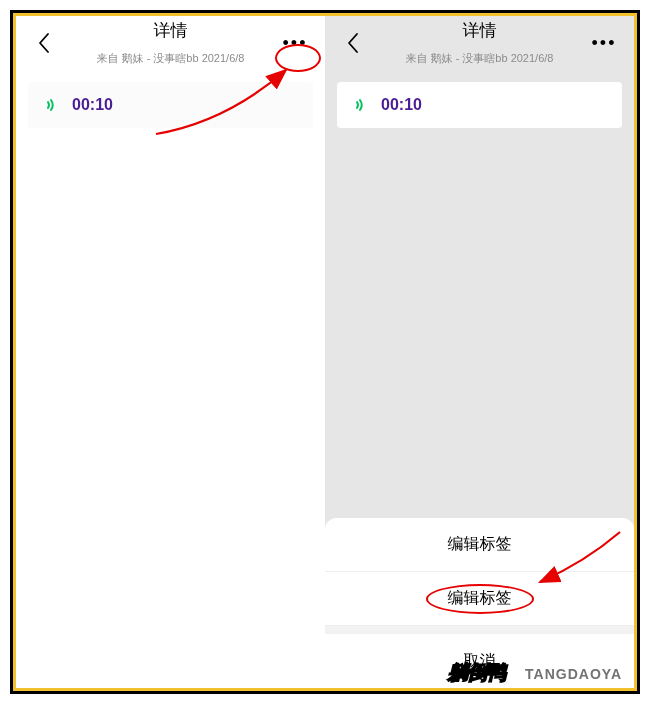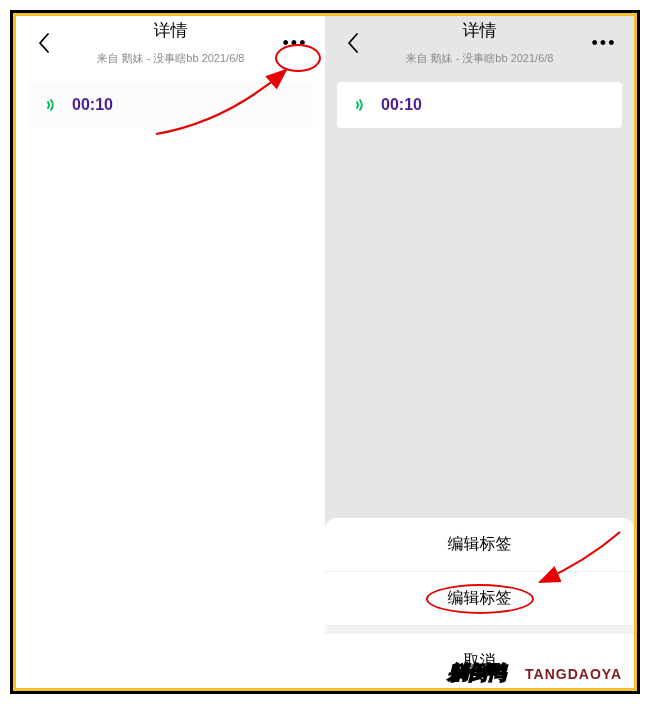--- a/index.html
+++ b/index.html
@@ -201,21 +201,21 @@
     font-size: 20px;
     font-weight: 900;
     font-style: italic;
     color: #f2c02c;
     -webkit-text-stroke: 1.5px #000;
     letter-spacing: -1px;
   }
   .wm-text {
     font-size: 14px;
     font-weight: 900;
-    color: #7f1d1d;
+    color: #737373;
     letter-spacing: 1px;
   }
 </style>
 </head>
 <body>
 
 <div class="frame">
   <div class="frame-inner-stripe"></div>
   <div class="panels">
 

